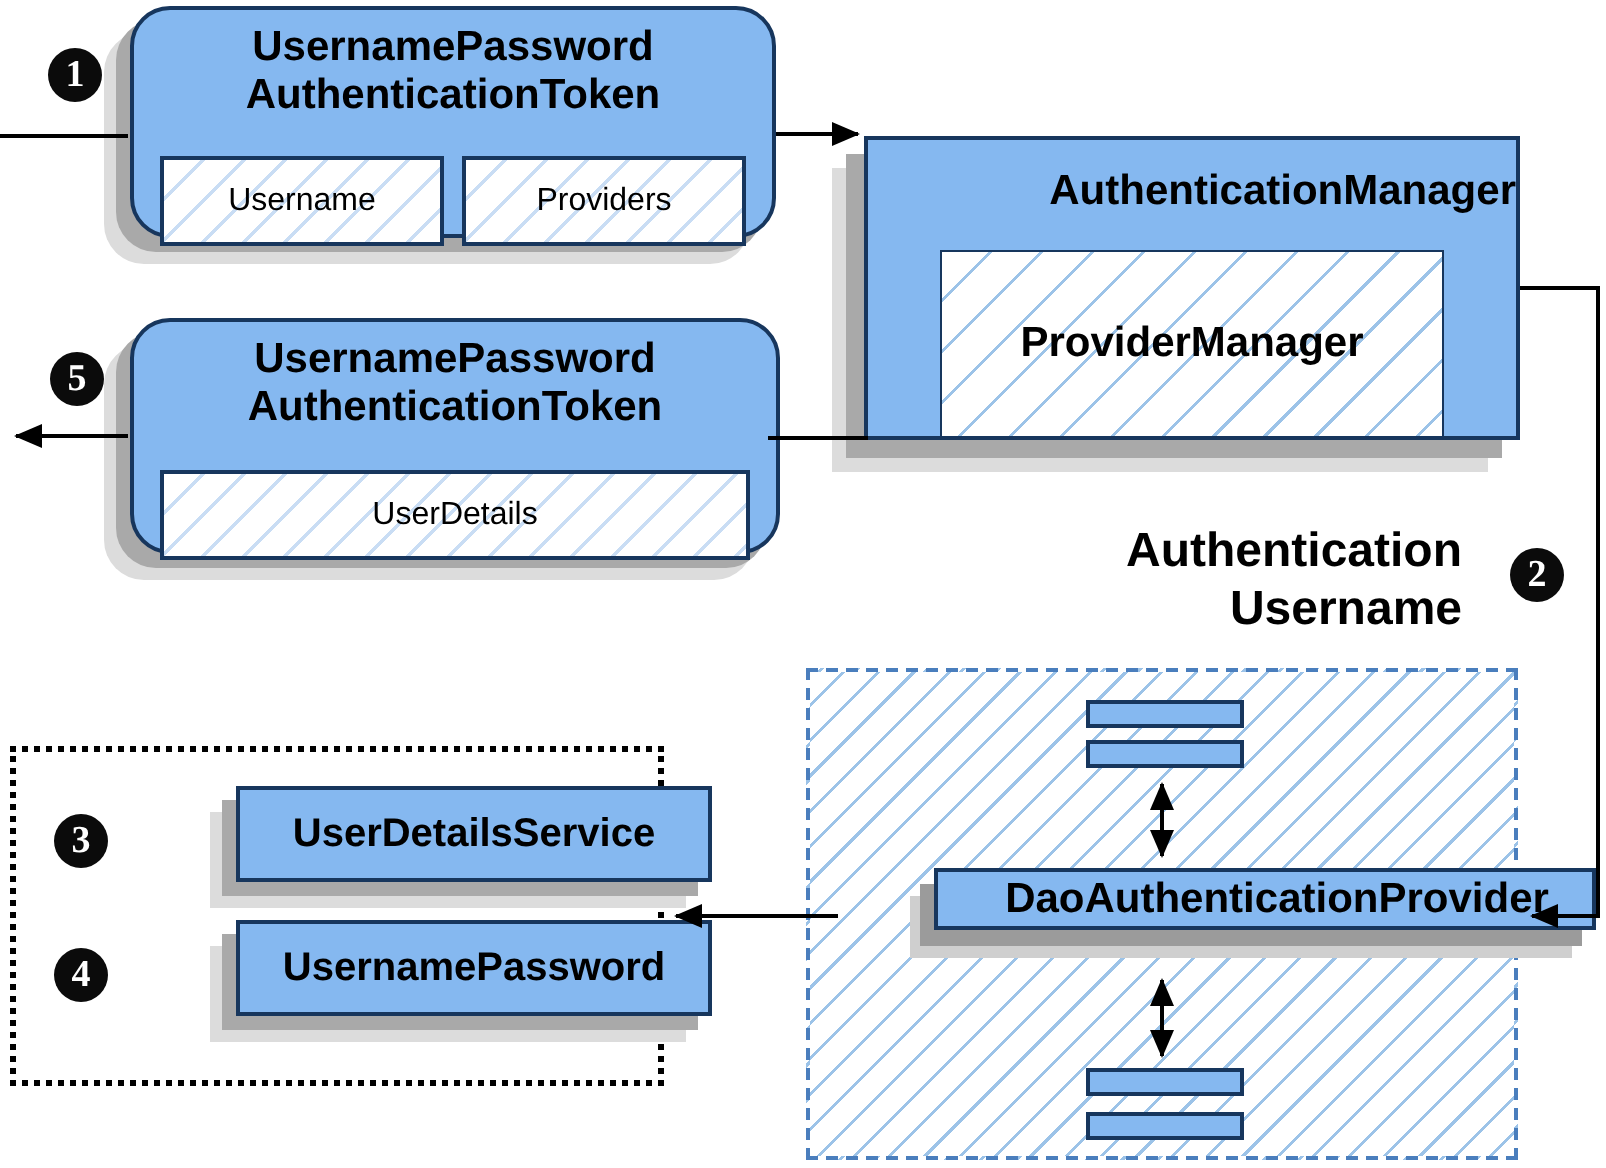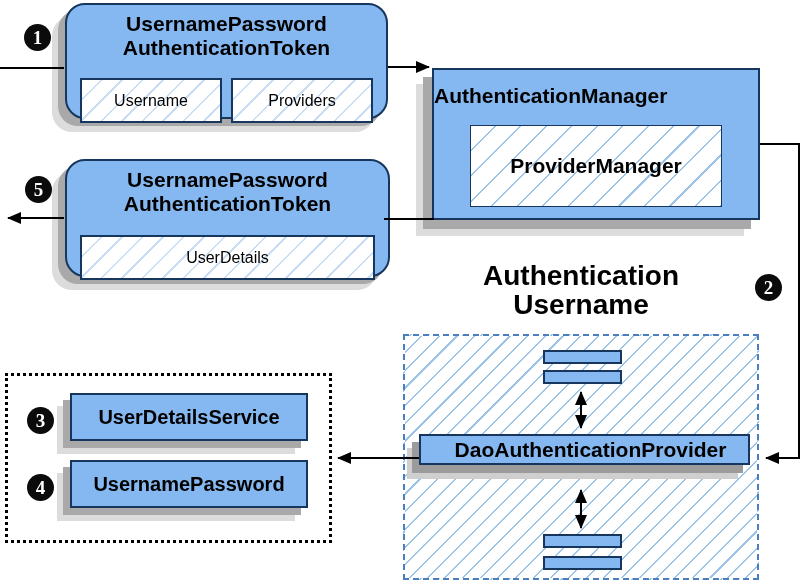--- a/index.html
+++ b/index.html
@@ -20,37 +20,37 @@
     flex:1;height:45px;box-sizing:border-box;border:2px solid #17365d;background:
       repeating-linear-gradient(135deg,rgba(0,0,0,0) 0 13px,#c9ddf4 13px 14.5px),#fff;
     display:flex;align-items:center;justify-content:center;
     font-size:16px;font-weight:normal;white-space:nowrap;
   }
   .hatch-inner{
     position:absolute;box-sizing:border-box;border:1px solid #17365d;background:
       repeating-linear-gradient(135deg,rgba(0,0,0,0) 0 16.5px,#9cc3e8 16.5px 18px),#fff;
     display:flex;align-items:center;justify-content:center;font-size:21px;font-weight:bold;
   }
-  .center-label{display:flex;align-items:center;justify-content:center;font-size:21px;}
+  .center-label{display:flex;align-items:center;justify-content:center;font-size:21px;margin-left:48px;}
   .dashed-group{
     position:absolute;box-sizing:border-box;border:2px dashed #4a7ebd;background:
       repeating-linear-gradient(135deg,rgba(0,0,0,0) 0 11px,#9cc3e8 11px 12.5px),#fff;
   }
   .dotted-group{position:absolute;box-sizing:border-box;border:3px dotted #000;background:#fff;}
   .bar{
     position:absolute;width:79px;height:14px;box-sizing:border-box;
     background:#85b8f0;border:2px solid #17365d;
   }
   .badge{
     position:absolute;width:27px;height:27px;border-radius:50%;background:#0b0b0b;
     color:#fff;display:flex;align-items:center;justify-content:center;
     font-family:"Liberation Serif","DejaVu Serif",serif;font-weight:bold;font-size:19px;z-index:7;
   }
   .two-line-label{
-    position:absolute;text-align:center;font-weight:bold;font-size:28px;line-height:29px;
+    position:absolute;text-align:right;font-weight:bold;font-size:24px;line-height:29px;
   }
   #connectors{position:absolute;left:0;top:0;z-index:6;pointer-events:none;}
   #connectors .ln{stroke:#000;stroke-width:2;fill:none;}
 </style>
 </head>
 <body>
 
 <div id="stage">
 
   <div class="bluebox rounded" style="left:65px;top:3px;width:323px;height:116px;">
@@ -58,22 +58,22 @@
       <span style="display:block">UsernamePassword</span>
       <span style="display:block">AuthenticationToken</span>
     </div>
     <div class="chip-row">
       <div class="chip">Username</div>
       <div class="chip">Providers</div>
     </div>
   </div>
 
   <div class="bluebox" style="left:432px;top:68px;width:328px;height:152px;box-shadow:-9px 9px 0 #a9a9a9,-16px 16px 0 #dcdcdc;">
-    <div style="margin-top:14px;text-align:left;font-size:21px;font-weight:bold;">AuthenticationManager</div>
-    <div class="hatch-inner" style="left:36px;top:55px;width:252px;height:82px;">
+    <div style="margin-top:14px;text-align:right;font-size:21px;font-weight:bold;">AuthenticationManager</div>
+    <div class="hatch-inner" style="left:36px;top:55px;width:252px;height:94px;">
       <span>ProviderManager</span>
     </div>
   </div>
 
   <div class="bluebox rounded" style="left:65px;top:159px;width:325px;height:118px;">
     <div class="token-title">
       <span style="display:block">UsernamePassword</span>
       <span style="display:block">AuthenticationToken</span>
     </div>
     <div class="chip-row" style="top:74px;">

